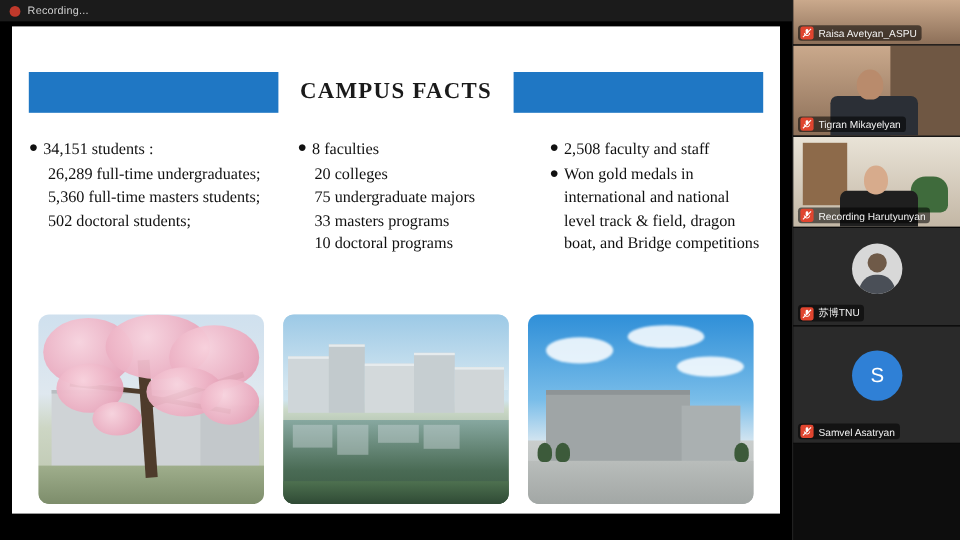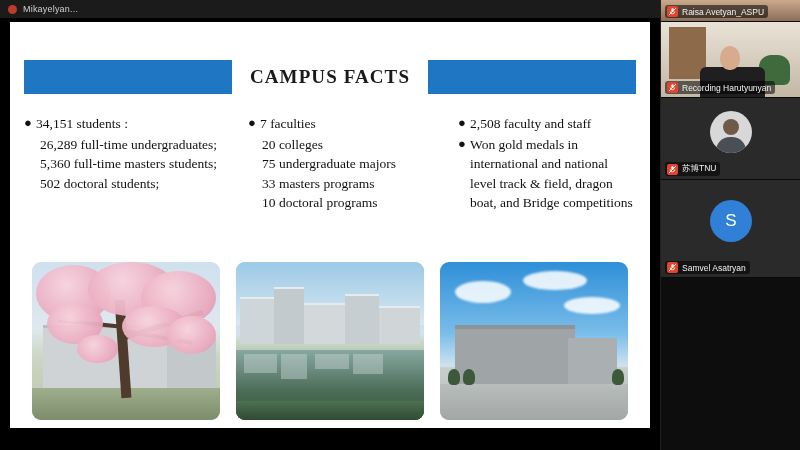--- a/index.html
+++ b/index.html
@@ -208,21 +208,21 @@
     background: #0d0d0d;
     border-left: 1px solid #202020;
   }
   .tile {
     position: relative;
     width: 140px;
     background: #151515;
     border-bottom: 1px solid #0a0a0a;
     overflow: hidden;
   }
-  .tile.t1 { height: 22px; }
+  .tile.t1 { height: 38px; }
   .tile.t2 { height: 90px; }
   .tile.t3 { height: 76px; }
   .tile.t4 { height: 76px; }
   .tile.t5 { height: 82px; padding-left: 22px; }
   .tile.t6 { height: 98px; }
 
   .nameplate {
     position: absolute; left: 4px; bottom: 3px;
     display: flex; align-items: center; gap: 4px;
     background: rgba(0,0,0,.55);
@@ -284,21 +284,21 @@
     display:flex; align-items:center; justify-content:center;
   }
 </style>
 </head>
 <body>
 
 <div id="app">
 
   <div class="topbar">
     <span class="rec-dot"></span>
-    <span class="topbar-text">Mikayelyan...</span>
+    <span class="topbar-text">Recording...</span>
   </div>
 
   <div class="stage">
     <div class="slide">
 
       <div class="title-row">
         <div class="band left"></div>
         <div class="slide-title">CAMPUS FACTS</div>
         <div class="band right"></div>
       </div>
@@ -311,21 +311,21 @@
             <span class="txt">34,151 students :</span>
           </div>
           <div class="plain-line">26,289 full-time undergraduates;</div>
           <div class="plain-line">5,360 full-time masters students;</div>
           <div class="plain-line">502 doctoral students;</div>
         </div>
 
         <div class="col c2">
           <div class="bullet-line">
             <span class="dot">●</span>
-            <span class="txt">7 faculties</span>
+            <span class="txt">8 faculties</span>
           </div>
           <div class="plain-line">20 colleges</div>
           <div class="plain-line">75 undergraduate majors</div>
           <div class="plain-line">33 masters programs</div>
           <div class="plain-line">10 doctoral programs</div>
         </div>
 
         <div class="col c3">
           <div class="bullet-line">
             <span class="dot">●</span>
@@ -400,20 +400,37 @@
               <rect x="6" y="2" width="4" height="7" rx="2" fill="#fff"></rect>
               <path d="M4 8a4 4 0 0 0 8 0" stroke="#fff" stroke-width="1.4" fill="none"></path>
               <line x1="2" y1="14" x2="14" y2="2" stroke="#fff" stroke-width="1.6"></line>
             </svg>
         </span>
         <span class="label">Raisa Avetyan_ASPU</span>
       </div>
     </div>
 
 
+    <div class="tile t3">
+      <div class="room-b">
+          <div class="panel"></div>
+        </div>
+      <div class="torso" style="left:22%; bottom:0; width:52%; height:44%; background:#2b2f36;"></div>
+      <div class="person" style="left:38%; bottom:40%; width:22px; height:25px; background:#b98b6c;"></div>
+      <div class="nameplate">
+        <span class="mic muted">
+          <svg width="9" height="9" viewBox="0 0 16 16">
+              <rect x="6" y="2" width="4" height="7" rx="2" fill="#fff"></rect>
+              <path d="M4 8a4 4 0 0 0 8 0" stroke="#fff" stroke-width="1.4" fill="none"></path>
+              <line x1="2" y1="14" x2="14" y2="2" stroke="#fff" stroke-width="1.6"></line>
+            </svg>
+        </span>
+        <span class="label">Tigran Mikayelyan</span>
+      </div>
+    </div>
 
     <div class="tile t4">
       <div class="room-c">
         <div class="door"></div>
         <div class="plant"></div>
       </div>
       <div class="torso" style="left:28%; bottom:0; width:46%; height:40%; background:#1f1f1f;"></div>
       <div class="person" style="left:42%; bottom:36%; width:20px; height:24px; background:#d7ab8c;"></div>
       <div class="nameplate">
         <span class="mic muted">

